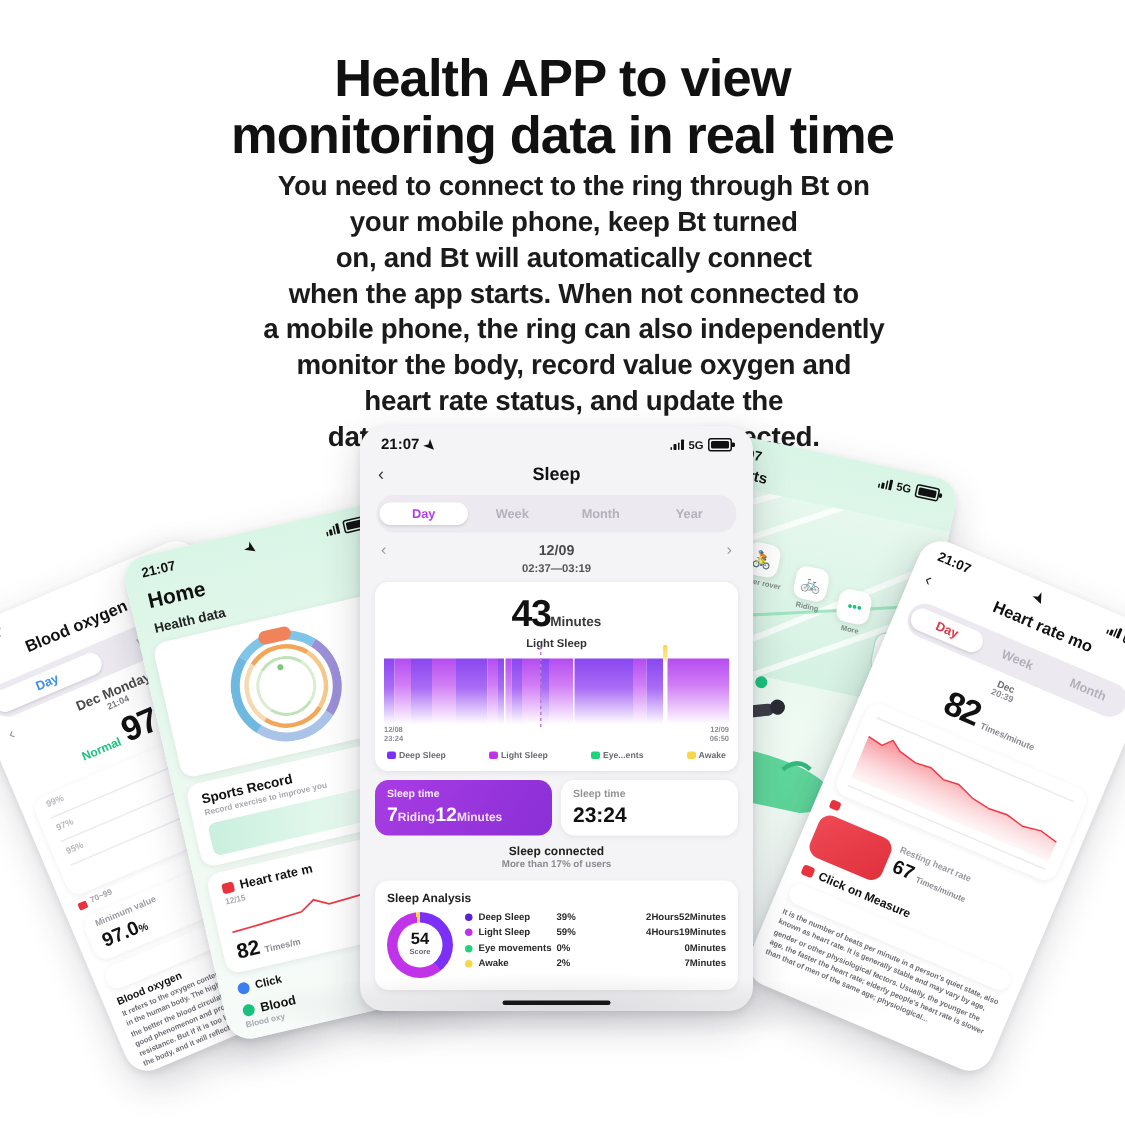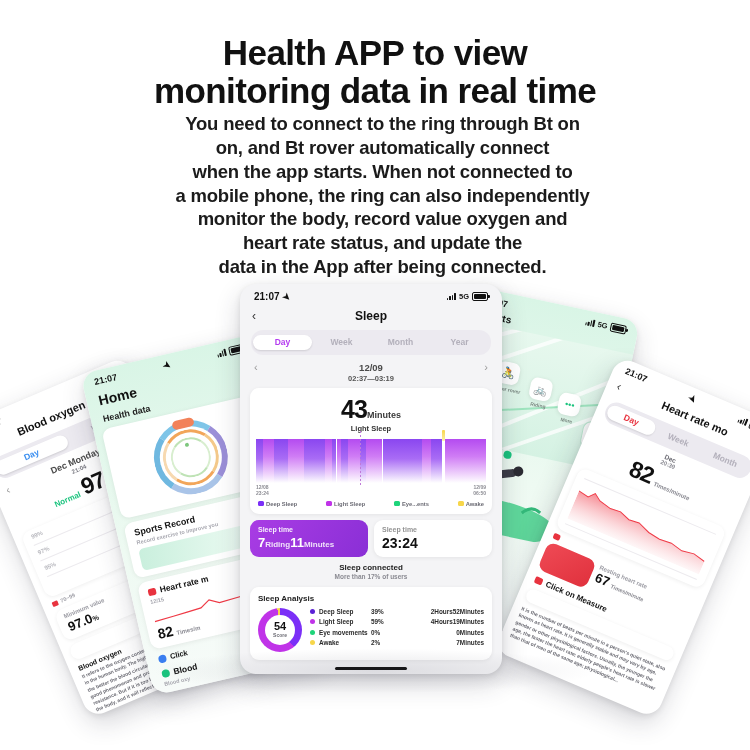--- a/index.html
+++ b/index.html
@@ -145,21 +145,22 @@
 
 <div class="stage">
 
   <div class="headline">
     <span class="l1">Health APP to view</span>
     <span class="l2">monitoring data in real time</span>
   </div>
 
   <div class="subcopy">
     <span>You need to connect to the ring through Bt on</span>
-    <span>on, and Bt rover automatically connect</span>
+    <span>your mobile phone, keep Bt turned</span>
+    <span>on, and Bt will automatically connect</span>
     <span>when the app starts. When not connected to</span>
     <span>a mobile phone, the ring can also independently</span>
     <span>monitor the body, record value oxygen and</span>
     <span>heart rate status, and update the</span>
     <span>data in the App after being connected.</span>
   </div>
 
   <div class="fan">
 
     <div class="phone" style="left:-42px;top:128px;width:175px;height:320px;transform:rotate(-23deg);transform-origin:50% 0;">
@@ -529,21 +530,21 @@
               <span class="sw" style="background:#f7d64a"></span>
               <span>Awake</span>
             </div>
           </div>
         </div>
 
         <div class="twotile" style="margin:6px 10px 0">
           <div class="tile purple">
             <div class="lbl">Sleep time</div>
             <div class="val">
-              <b>7</b><span style="opacity:.85">Riding</span><b>11</b><span style="opacity:.85">Minutes</span>
+              <b>7</b><span style="opacity:.85">Riding</span><b>12</b><span style="opacity:.85">Minutes</span>
             </div>
           </div>
           <div class="tile white">
             <div class="lbl">Sleep time</div>
             <div class="val">23:24</div>
           </div>
         </div>
 
         <div class="dur">
           <div class="t">Sleep connected</div>

